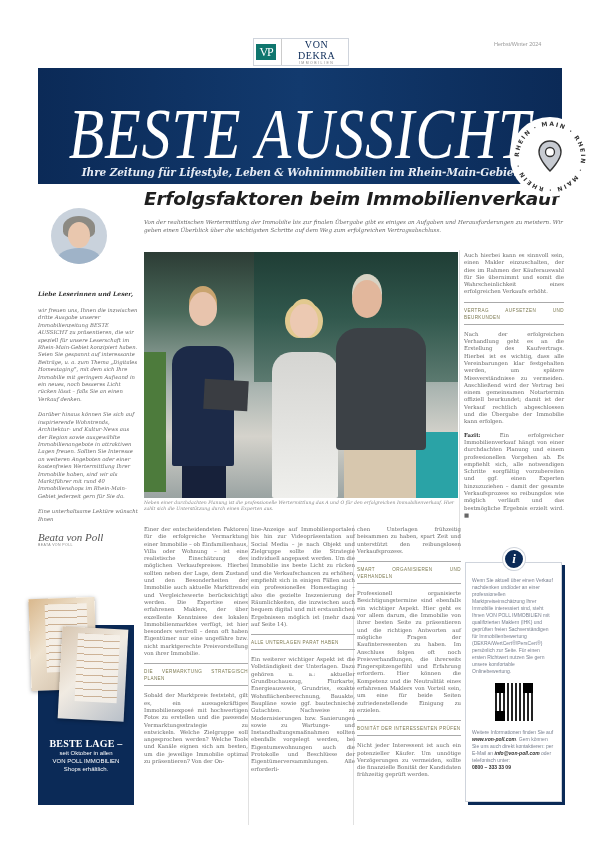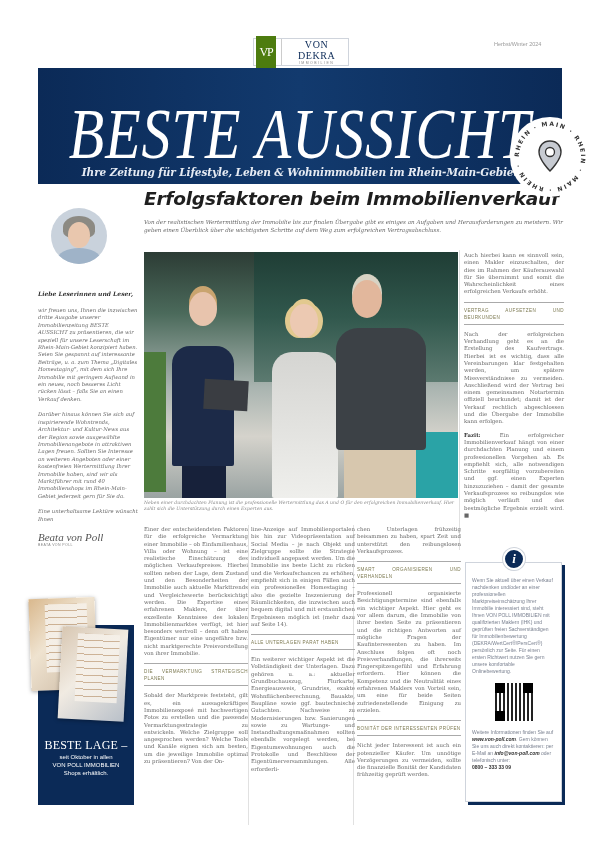--- a/index.html
+++ b/index.html
@@ -2,21 +2,21 @@
 <html><head>
 <meta charset="utf-8">
 <style>
   * { box-sizing: border-box; margin: 0; padding: 0; }
   html, body { width: 600px; height: 842px; background: #fff; overflow: hidden; }
   body { position: relative; font-family: "DejaVu Serif", serif; color: #555; }
 
   .season { position: absolute; left: 494px; top: 41px; font-family: "Liberation Sans", sans-serif; font-size: 5.5px; color: #9a9a9a; }
   .masthead { position: absolute; left: 38px; top: 68px; width: 524px; height: 116px; background: linear-gradient(90deg, #0b2a57 0%, #123a6e 50%, #0b2a57 100%); font-style: italic; }
   .logo { position: absolute; left: 253px; top: 38px; width: 96px; height: 28px; background: #fff; border: 1px solid #cfd4dc; display: flex; align-items: center; padding: 2px; z-index: 3; }
-  .logo-mark { width: 22px; height: 32px; background: #4d7c0f; color: #fff; font-family: "Liberation Serif", serif; font-size: 12px; display: flex; align-items: center; justify-content: center; letter-spacing: -1px; }
+  .logo-mark { width: 22px; height: 16px; background: #0f766e; color: #fff; font-family: "Liberation Serif", serif; font-size: 12px; display: flex; align-items: center; justify-content: center; letter-spacing: -1px; }
   .logo-text { margin-left: 5px; border-left: 1px solid #ccc; padding-left: 5px; text-align: center; }
   .logo-name { font-family: "Liberation Serif", serif; font-size: 10px; color: #0b2a57; letter-spacing: 0.6px; line-height: 11px; }
   .logo-sub { font-family: "Liberation Sans", sans-serif; font-size: 3.5px; letter-spacing: 1.5px; color: #888; }
   .mast-title { position: absolute; left: 0; width: 524px; top: 30px; text-align: center; font-family: "Liberation Serif", serif; color: #fff; font-size: 58px; letter-spacing: 1px; transform: scaleY(1.25); transform-origin: top center; line-height: 1; }
   .mast-sub { position: absolute; left: 0; width: 524px; top: 98px; text-align: center; font-family: "DejaVu Serif", serif; color: #e6ebf3; font-size: 10.5px; font-weight: bold; letter-spacing: -0.1px; }
 
   .badge { position: absolute; left: 510px; top: 117px; width: 80px; height: 80px; border-radius: 50%; background: #fff; z-index: 4; }
   .badge svg { position: absolute; left: 0; top: 0; }
 
   .headline { position: absolute; left: 144px; top: 188px; font-family: "DejaVu Sans", sans-serif; font-style: italic; font-weight: bold; font-size: 18.5px; color: #1f1f1f; letter-spacing: -0.2px; }
@@ -31,21 +31,21 @@
   .letter-greet { font-style: italic; font-weight: bold; font-size: 6px; color: #333; margin-bottom: 10px; }
   .letter p { font-style: italic; font-size: 5.3px; line-height: 7.4px; color: #666; margin-bottom: 8px; }
   .signature { font-family: "Liberation Serif", serif; font-style: italic; font-size: 11px; color: #555; margin-top: 2px; }
   .sig-name { font-family: "Liberation Sans", sans-serif; font-size: 3.5px; color: #888; letter-spacing: 0.4px; }
 
   .promo { position: absolute; left: 38px; top: 625px; width: 96px; height: 180px; background: #0b2a57; }
   .promo-photo1 { position: absolute; left: 30px; top: 598px; width: 66px; height: 92px; background: linear-gradient(135deg, #d9b88d, #efe3d0 40%, #c9b6a0); transform: rotate(-2deg); box-shadow: 0 1px 4px rgba(0,0,0,.35); z-index: 2; }
   .promo-photo2 { position: absolute; left: 60px; top: 628px; width: 66px; height: 92px; background: linear-gradient(135deg, #d8c7b2, #f1ebe2 45%, #b9c0c9); transform: rotate(3deg); box-shadow: 0 1px 4px rgba(0,0,0,.35); z-index: 2; }
   .shelves { position: absolute; inset: 6px 8px 18px 16px; background: repeating-linear-gradient(180deg, #f6f1ea 0 6px, #c7a98a 6px 7px); opacity: .85; }
   .promo-text { position: absolute; left: 38px; top: 738px; width: 96px; text-align: center; color: #fff; z-index: 3; }
-  .promo-title { font-family: "Liberation Serif", serif; font-weight: normal; font-size: 12px; letter-spacing: 0.2px; }
+  .promo-title { font-family: "Liberation Serif", serif; font-weight: bold; font-size: 10px; letter-spacing: 0.2px; }
   .promo-body { font-family: "Liberation Sans", sans-serif; font-size: 6px; line-height: 8px; }
 
   .photo { position: absolute; left: 144px; top: 252px; width: 314px; height: 246px; overflow: hidden; background: linear-gradient(180deg, #2c3c35 0%, #4b6a5b 25%, #a9b4b0 55%, #d5d3cc 75%, #9aa3a2 100%); }
   .photo .glass { position: absolute; left: 110px; top: 0; width: 204px; height: 130px; background: linear-gradient(180deg, #1f3d35, #31584d 50%, #5c7a70); }
   .photo .lawn { position: absolute; left: 0; top: 100px; width: 22px; height: 140px; background: #4d7b3c; }
   .photo .pool { position: absolute; left: 260px; top: 180px; width: 54px; height: 66px; background: #2aa3a6; }
   .p1-body { position: absolute; left: 28px; top: 94px; width: 62px; height: 120px; background: #1c2a48; border-radius: 18px 18px 2px 2px; }
   .p1-legs { position: absolute; left: 38px; top: 205px; width: 44px; height: 41px; background: #17213a; }
   .p1-head { position: absolute; left: 45px; top: 40px; width: 28px; height: 34px; border-radius: 50%; background: #e8c4ad; box-shadow: 0 -6px 0 #c9a46f; }
   .p1-tablet { position: absolute; left: 60px; top: 128px; width: 44px; height: 30px; background: #3a3d42; transform: rotate(3deg); }

